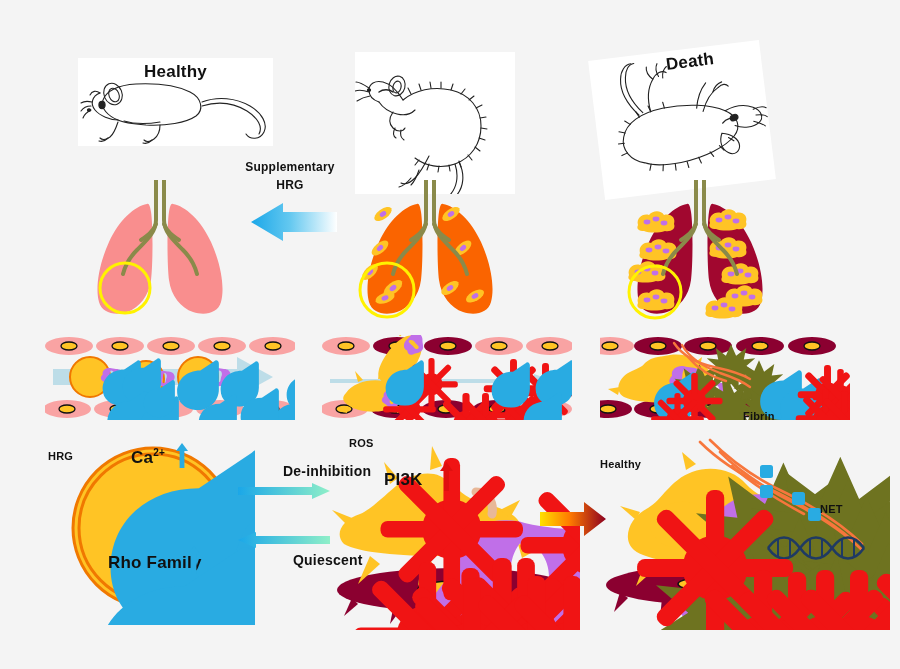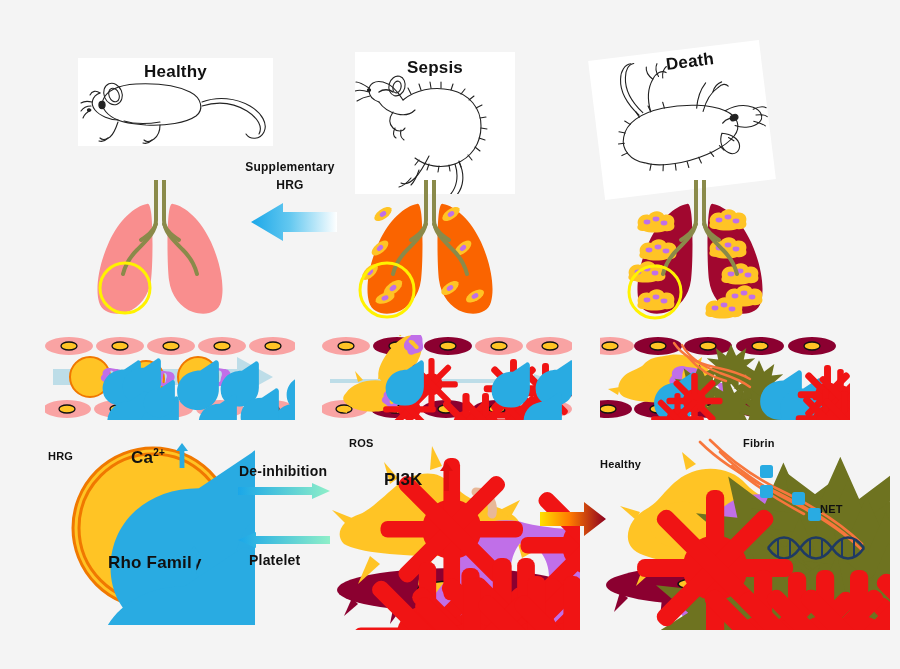--- a/index.html
+++ b/index.html
@@ -18,21 +18,21 @@
   .mouse-card{
     position:absolute;background:#ffffff;
   }
 
   
   .lbl{
     position:absolute;font-weight:bold;color:#111;
     white-space:nowrap;letter-spacing:.2px;
   }
   .lbl.sz15{font-size:12px;}
-  .lbl.sz14{font-size:14px;}
+  .lbl.sz14{font-size:14px;margin-left:44px;}
   .lbl.sz13{font-size:11px;}
   .lbl.sz17{font-size:17px;}
   .lbl.center{text-align:center;}
 
   
   .arrowbox{position:absolute;}
   .arrowbox svg{display:block;width:100%;height:100%;}
 
   
   .uparrow{position:absolute;}
@@ -162,21 +162,20 @@
 
         <path d="M74 104 C70 112 66 120 60 126 C55 131 50 133 46 131"></path>
         <path d="M56 126 C52 131 48 134 44 135"></path>
         <path d="M64 118 C62 124 60 129 56 133"></path>
 
         <path d="M100 112 C104 124 102 136 94 144 C88 150 80 152 74 148"></path>
         <path d="M104 110 C110 122 109 135 101 144"></path>
       </g>
     </svg>
   </div>
-  <div class="lbl sz17 center" style="left:355px;top:58px;width:160px;">Sepsis</div>
 
   <div class="mouse-card" style="left:596px;top:50px;width:172px;height:140px;transform:rotate(-7deg);transform-origin:50% 50%;">
     <svg viewBox="0 0 172 140" style="width:172px;height:140px;display:block;">
       <g fill="none" stroke="#222" stroke-width="1.1" stroke-linecap="round">
 
         <path d="M44 108 C30 104 22 92 26 80 C30 66 46 58 68 56
                  C92 54 116 58 130 66 C142 73 144 84 136 92
                  C126 102 104 110 80 112 C66 113 52 112 44 108Z"></path>
 
         <path d="M50 110 l-2 6 M62 112 l-1 6 M74 113 l0 6 M86 112 l1 6
@@ -808,21 +807,21 @@
     <svg viewBox="0 0 92 16" preserveAspectRatio="none">
       <path d="M0 4 L74 4 L74 0 L92 8 L74 16 L74 12 L0 12 Z" fill="url(#gradDeinhib)"></path>
     </svg>
   </div>
 
   <div class="arrowbox" style="left:238px;top:532px;width:92px;height:16px;">
     <svg viewBox="0 0 92 16" preserveAspectRatio="none">
       <path d="M92 4 L18 4 L18 0 L0 8 L18 16 L18 12 L92 12 Z" fill="url(#gradQuiescent)"></path>
     </svg>
   </div>
-  <div class="lbl sz14" style="left:249px;top:552px;">Platelet</div>
+  <div class="lbl sz14" style="left:249px;top:552px;">Quiescent</div>
 
   <div class="abs" style="left:330px;top:440px;width:250px;height:190px;">
     <svg viewBox="0 0 250 190" style="width:250px;height:190px;display:block;">
 
       <g>
         <ellipse cx="125" cy="150" rx="118" ry="22" fill="#8B0030"></ellipse>
         <path d="M22 158 l-8 18 l14 -12Z" fill="#8B0030"></path>
         <path d="M64 164 l-4 20 l12 -16Z" fill="#8B0030"></path>
         <path d="M170 164 l6 20 l-14 -14Z" fill="#8B0030"></path>
         <path d="M212 156 l12 16 l-16 -8Z" fill="#8B0030"></path>
@@ -1016,16 +1015,16 @@
             <use href="#ros"></use>
           </g>
         <g transform="translate(146,140) scale(0.78)">
             <use href="#ros"></use>
           </g>
       </g>
     </svg>
   </div>
 
   <div class="lbl sz13" style="left:600px;top:458px;">Healthy</div>
-  <div class="lbl sz13" style="left:707px;top:437px;padding-left:36px;">Fibrin</div>
+  <div class="lbl sz13" style="left:707px;top:410px;padding-left:36px;">Fibrin</div>
   <div class="lbl sz13" style="left:820px;top:503px;">NET</div>
 
 </div>
 
 </body></html>

